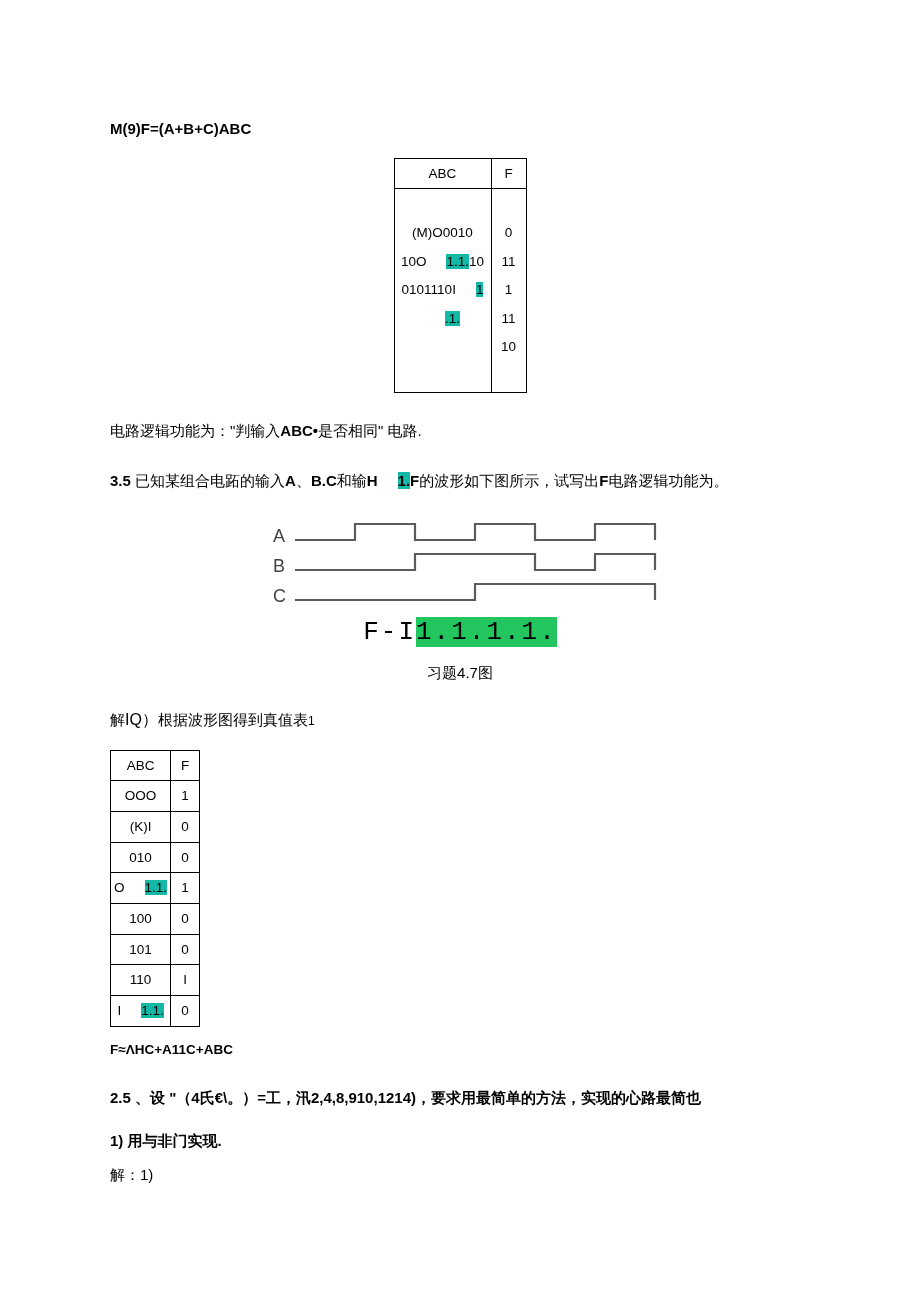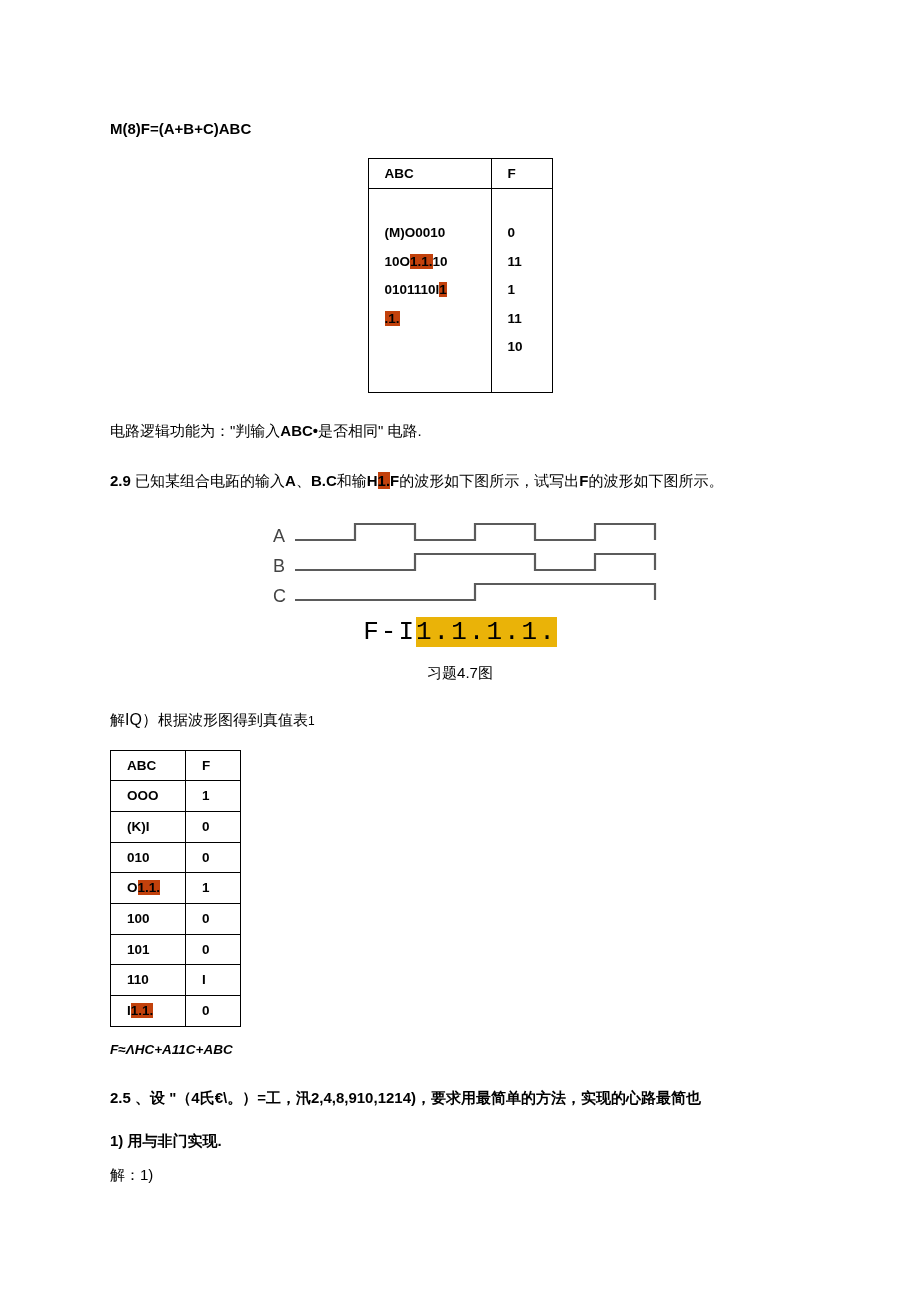--- a/index.html
+++ b/index.html
@@ -18,33 +18,35 @@
   .bold-line {
     font-weight: 700;
     margin-bottom: 14px;
   }
   .italic-seg {
   }
   .para {
     margin-bottom: 14px;
   }
   .hl {
-    background: #c2410c;
+    background: #14b8a6;
     color: #000;
+    margin-left: 20px;
   }
   table.data {
     border-collapse: collapse;
     margin: 0;
     font-size: 13.5px;
   }
   table.data td {
     border: 1.3px solid #000;
-    padding: 2px 16px;
+    padding: 2px 3px;
     vertical-align: top;
-    font-weight: 700;
+    font-weight: 400;
+    text-align: center;
   }
   .table1-wrap {
     display: flex;
     justify-content: center;
     margin-bottom: 24px;
   }
   .table1 td.col-a { width: 90px; }
   .table1 td.col-b { width: 28px; }
   .body-cell { line-height: 2.1; }
 
@@ -60,48 +62,48 @@
 
   .formula-line {
     font-family: "Courier New", monospace;
     font-size: 26px;
     letter-spacing: 2px;
     margin-top: -2px;
     margin-bottom: 0;
     text-align: center;
   }
   .formula-line .hl-big {
-    background: #eab308;
+    background: #22c55e;
     font-family: "Courier New", monospace;
   }
 
   .caption {
     text-align: left;
     font-size: 15px;
     margin-top: 2px;
     margin-bottom: 14px;
   }
 
   .table2 td.col-a { width: 42px; }
   .table2 td.col-b { width: 22px; }
 
   .indent-1 { padding-left: 30px; }
 
   .list-line { margin-bottom: 6px; }
-  .small-bold-italic { font-weight: 700; font-style: italic; font-size: 13.5px; }
+  .small-bold-italic { font-weight: 700; font-size: 13.5px; }
   .tight { margin-bottom: 12px; }
   .table2-wrap { margin-bottom: 10px; }
 </style>
 </head>
 <body>
 
 <div class="page">
 
   <div class="bold-line">
-    <span>M(8)</span><span class="italic-seg">F=(A+B+C)ABC</span>
+    <span>M(9)</span><span class="italic-seg">F=(A+B+C)ABC</span>
   </div>
 
   <div class="table1-wrap">
     <table class="data table1">
       <tbody>
           <tr>
         <td class="col-a">ABC</td>
         <td class="col-b">F</td>
       </tr>
       <tr>
@@ -125,21 +127,21 @@
       </tr>
     </tbody>
       </table>
   </div>
 
   <div class="para">
     <span>电路逻辑功能为："判输入</span><b>ABC•</b><span>是否相同" 电路.</span>
   </div>
 
   <div class="para section-gap-top">
-    <b>2.9</b><span>    已知某组合电跖的输入</span><b>A</b><span>、</span><b>B.C</b><span>和输</span><b><span>H</span><span class="hl">1.</span><span>F</span></b><span>的波形如下图所示，试写出</span><b>F</b><span>的波形如下图所示。</span>
+    <b>3.5</b><span>    已知某组合电跖的输入</span><b>A</b><span>、</span><b>B.C</b><span>和输</span><b><span>H</span><span class="hl">1.</span><span>F</span></b><span>的波形如下图所示，试写出</span><b>F</b><span>电路逻辑功能为。</span>
   </div>
 
   <div class="waveform-wrap">
     <svg class="wf-svg" width="430" height="100" viewBox="0 0 430 100">
       <g stroke="#5b5b5b" stroke-width="2.2" fill="none">
 
         <path d="M50 30 L110 30 L110 14 L170 14 L170 30 L230 30 L230 14 L290 14 L290 30 L350 30 L350 14 L410 14 L410 30"></path>
 
         <path d="M50 60 L170 60 L170 44 L290 44 L290 60 L350 60 L350 44 L410 44 L410 60"></path>
 

